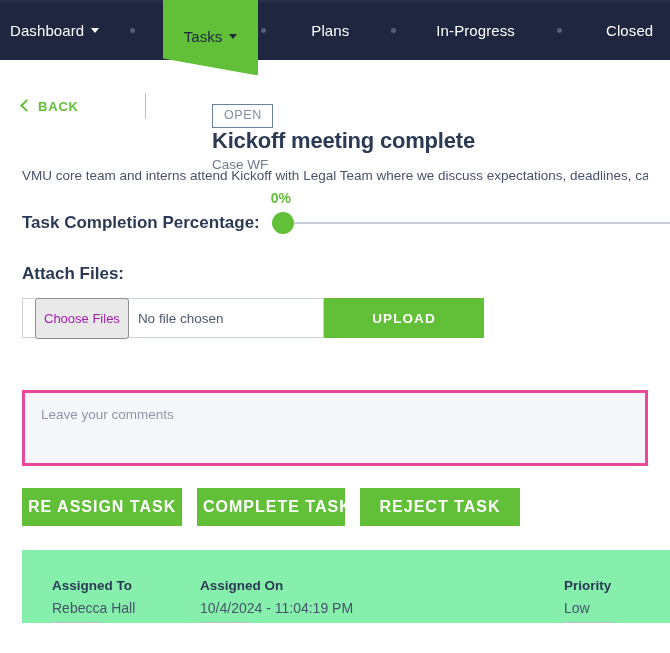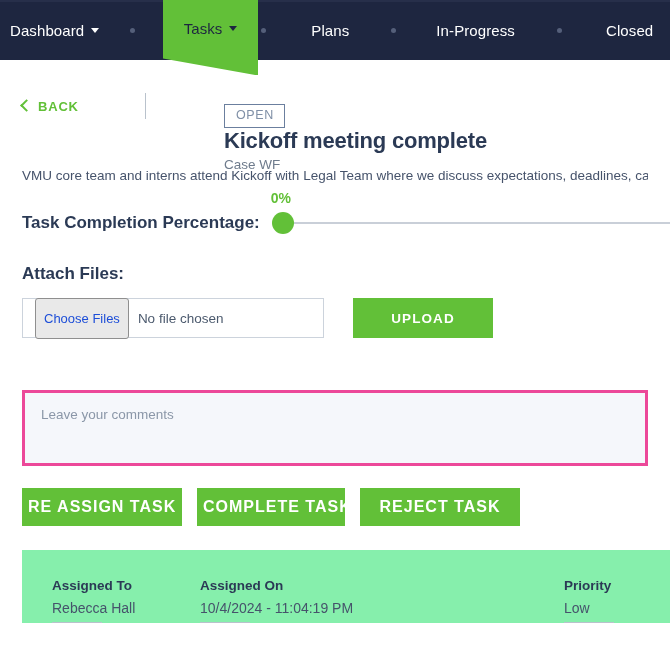--- a/index.html
+++ b/index.html
@@ -47,21 +47,21 @@
   
   .nav-tab-active{
     position:absolute;
     left:163px;top:0;
     width:95px;height:75px;
     background:#62c038;
     clip-path:polygon(0 0, 100% 0, 100% 100%, 97% 100%, 0 78%);
     display:flex;
     align-items:flex-start;
     justify-content:center;
-    padding-top:20px;
+    padding-top:28px;
     box-sizing:border-box;
     z-index:5;
     cursor:pointer;
   }
   .nav-tab-active .lbl{
     color:#1e2640;font-size:15px;display:flex;align-items:center;
   }
   .nav-tab-active .caret{
     display:inline-block;margin-left:7px;width:0;height:0;
     border-left:4.5px solid transparent;
@@ -92,21 +92,21 @@
     margin-right:7px;
     margin-top:-1px;
   }
   .back-divider{
     width:1px;height:26px;
     background:#b9c2cc;
     margin-left:66px;
   }
   .head-block{
     position:absolute;
-    left:224px;top:20px;
+    left:212px;top:20px;
   }
   .status-badge{
     display:inline-block;
     border:1px solid #6b7f9e;
     color:#7f8fa6;
     font-size:12.5px;
     letter-spacing:.6px;
     padding:4px 10px 4px 11px;
     line-height:1.1;
   }
@@ -186,35 +186,34 @@
     display:flex;align-items:center;
     padding:0 12px;
     height:40px;
     box-sizing:border-box;
   }
   .choose-btn{
     background:#e9e9e9;
     border:1px solid #8f8f8f;
     border-radius:3px;
     font-size:13px;
-    color:#1d4ed8;
+    color:#a21caf;
     padding:12px 8px;
     font-family:"Liberation Sans", sans-serif;
     cursor:pointer;
     white-space:nowrap;
   }
   .file-none{
     font-size:13.5px;
     color:#4c5a6e;
     margin-left:9px;
     white-space:nowrap;
   }
   .upload-btn{
-    margin-left:29px;
-    width:140px;
+    width:160px;
     background:#62c038;
     color:#ffffff;
     border:none;
     font-size:13.5px;
     font-weight:bold;
     letter-spacing:1.1px;
     cursor:pointer;
     font-family:"Liberation Sans", sans-serif;
     text-transform:uppercase;
   }

